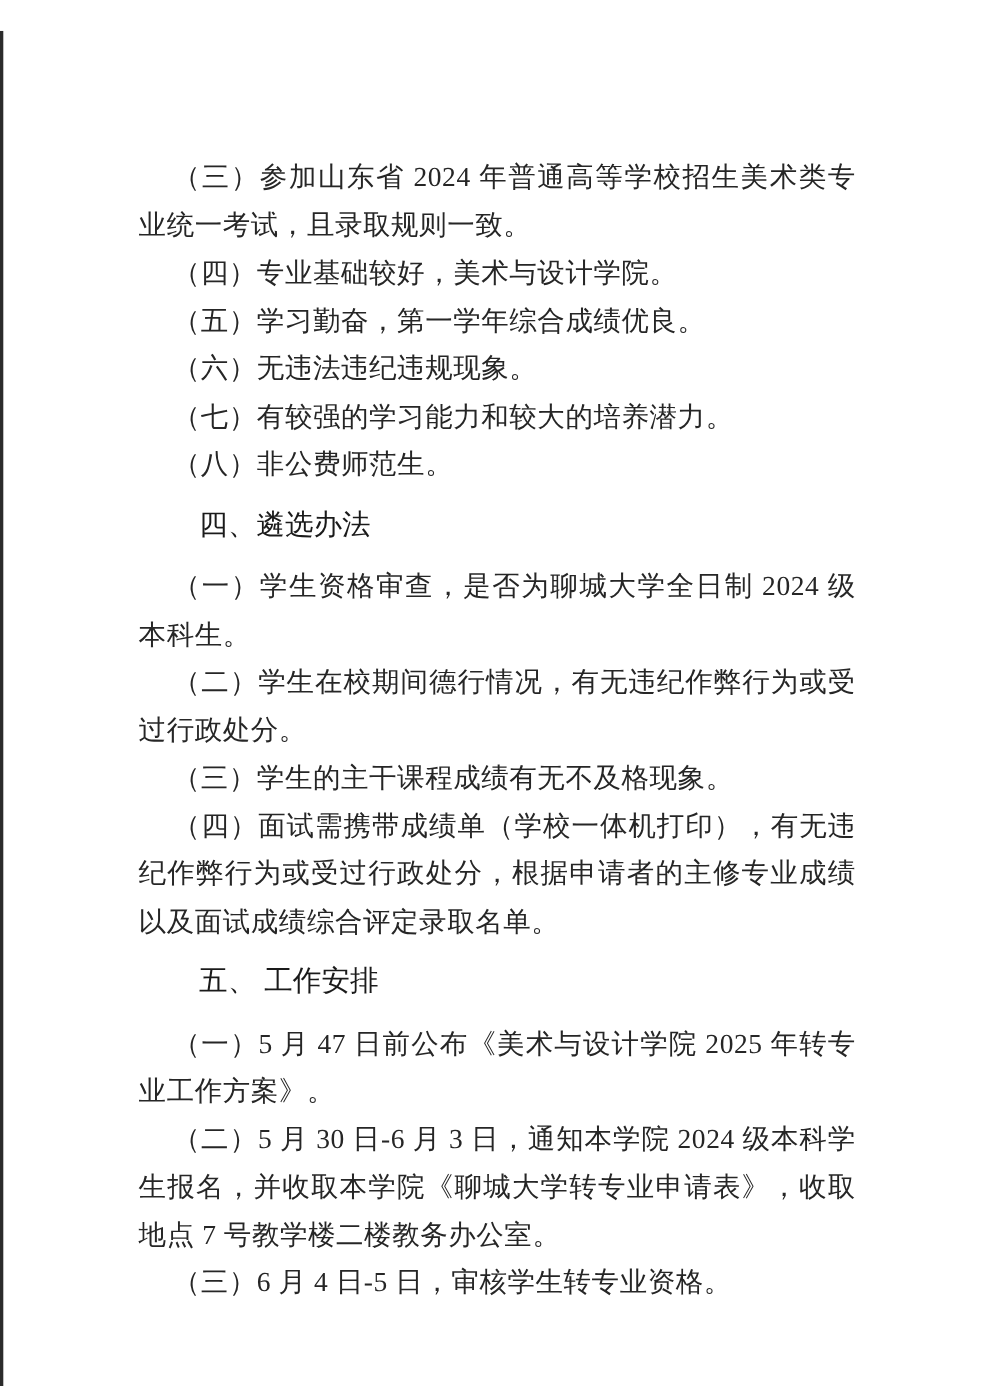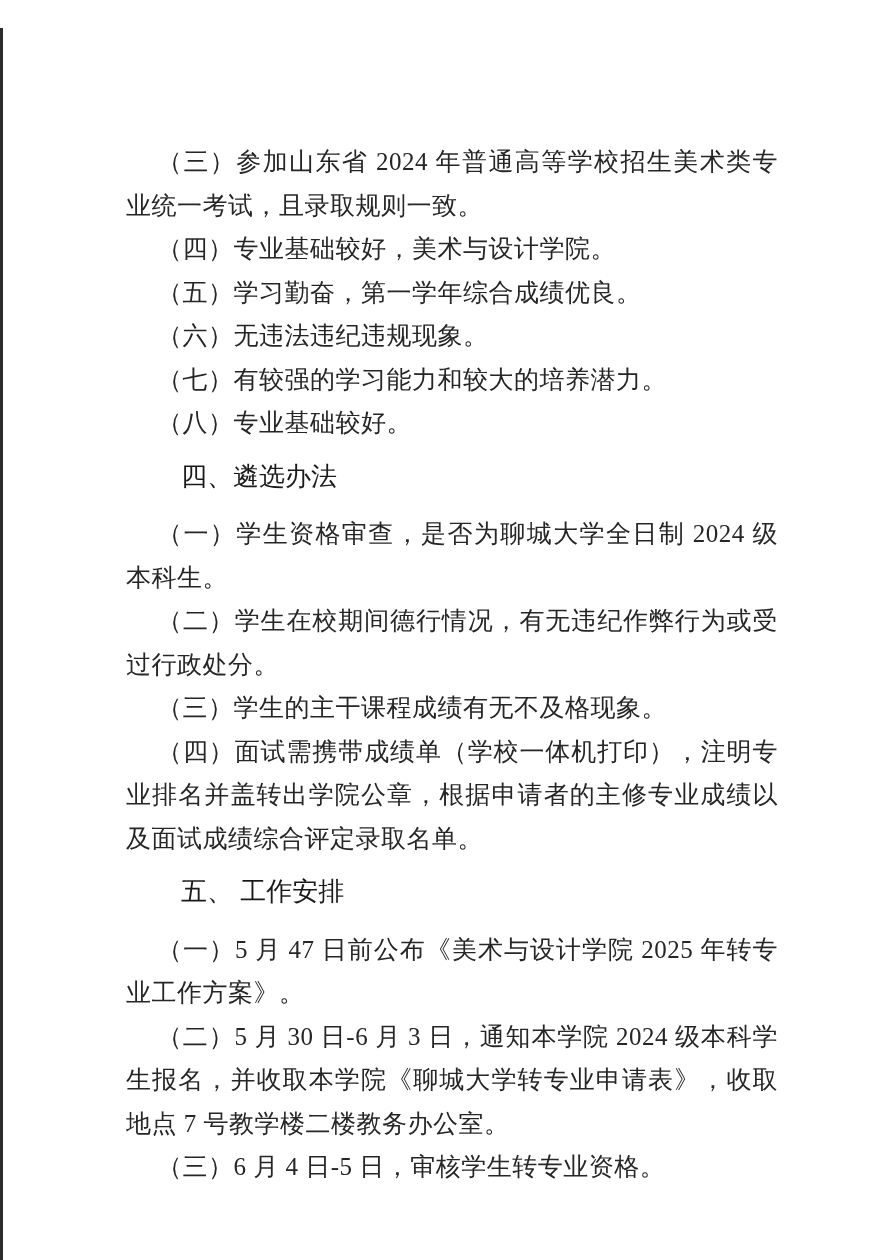--- a/index.html
+++ b/index.html
@@ -54,28 +54,28 @@
 
 <div class="page">
   <div class="left-edge"></div>
 
   <div class="content">
     <p class="para">（三）参加山东省 2024 年普通高等学校招生美术类专业统一考试，且录取规则一致。</p>
     <p class="para">（四）专业基础较好，美术与设计学院。</p>
     <p class="para">（五）学习勤奋，第一学年综合成绩优良。</p>
     <p class="para">（六）无违法违纪违规现象。</p>
     <p class="para">（七）有较强的学习能力和较大的培养潜力。</p>
-    <p class="para">（八）专业基础较好。</p>
+    <p class="para">（八）非公费师范生。</p>
 
     <h2 class="heading">四、遴选办法</h2>
 
     <p class="para">（一）学生资格审查，是否为聊城大学全日制 2024 级本科生。</p>
     <p class="para">（二）学生在校期间德行情况，有无违纪作弊行为或受过行政处分。</p>
     <p class="para">（三）学生的主干课程成绩有无不及格现象。</p>
-    <p class="para">（四）面试需携带成绩单（学校一体机打印），注明专业排名并盖转出学院公章，根据申请者的主修专业成绩以及面试成绩综合评定录取名单。</p>
+    <p class="para">（四）面试需携带成绩单（学校一体机打印），有无违纪作弊行为或受过行政处分，根据申请者的主修专业成绩以及面试成绩综合评定录取名单。</p>
 
     <h2 class="heading">五、 工作安排</h2>
 
     <p class="para">（一）5 月 47 日前公布《美术与设计学院 2025 年转专业工作方案》。</p>
     <p class="para">（二）5 月 30 日-6 月 3 日，通知本学院 2024 级本科学生报名，并收取本学院《聊城大学转专业申请表》，收取地点 7 号教学楼二楼教务办公室。</p>
     <p class="para">（三）6 月 4 日-5 日，审核学生转专业资格。</p>
   </div>
 </div>
 
 </body></html>

